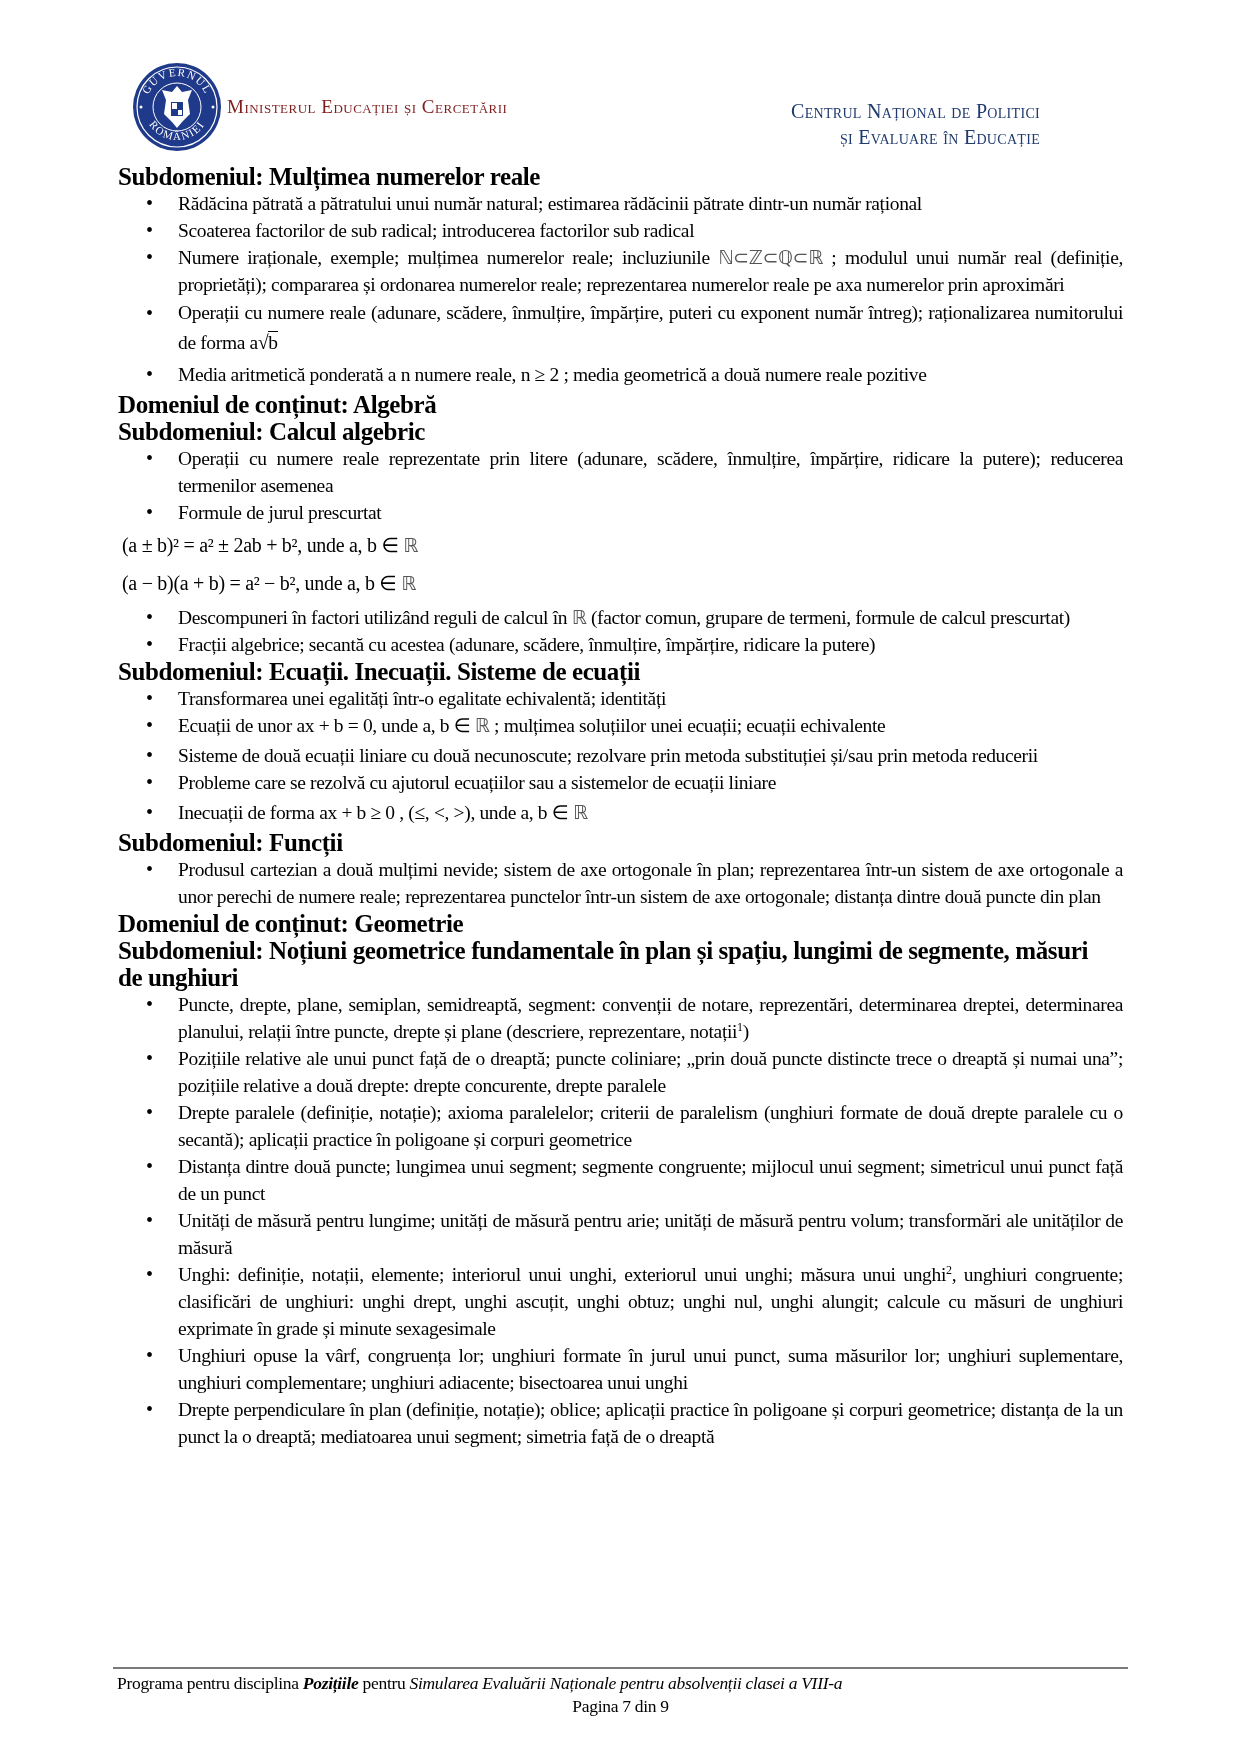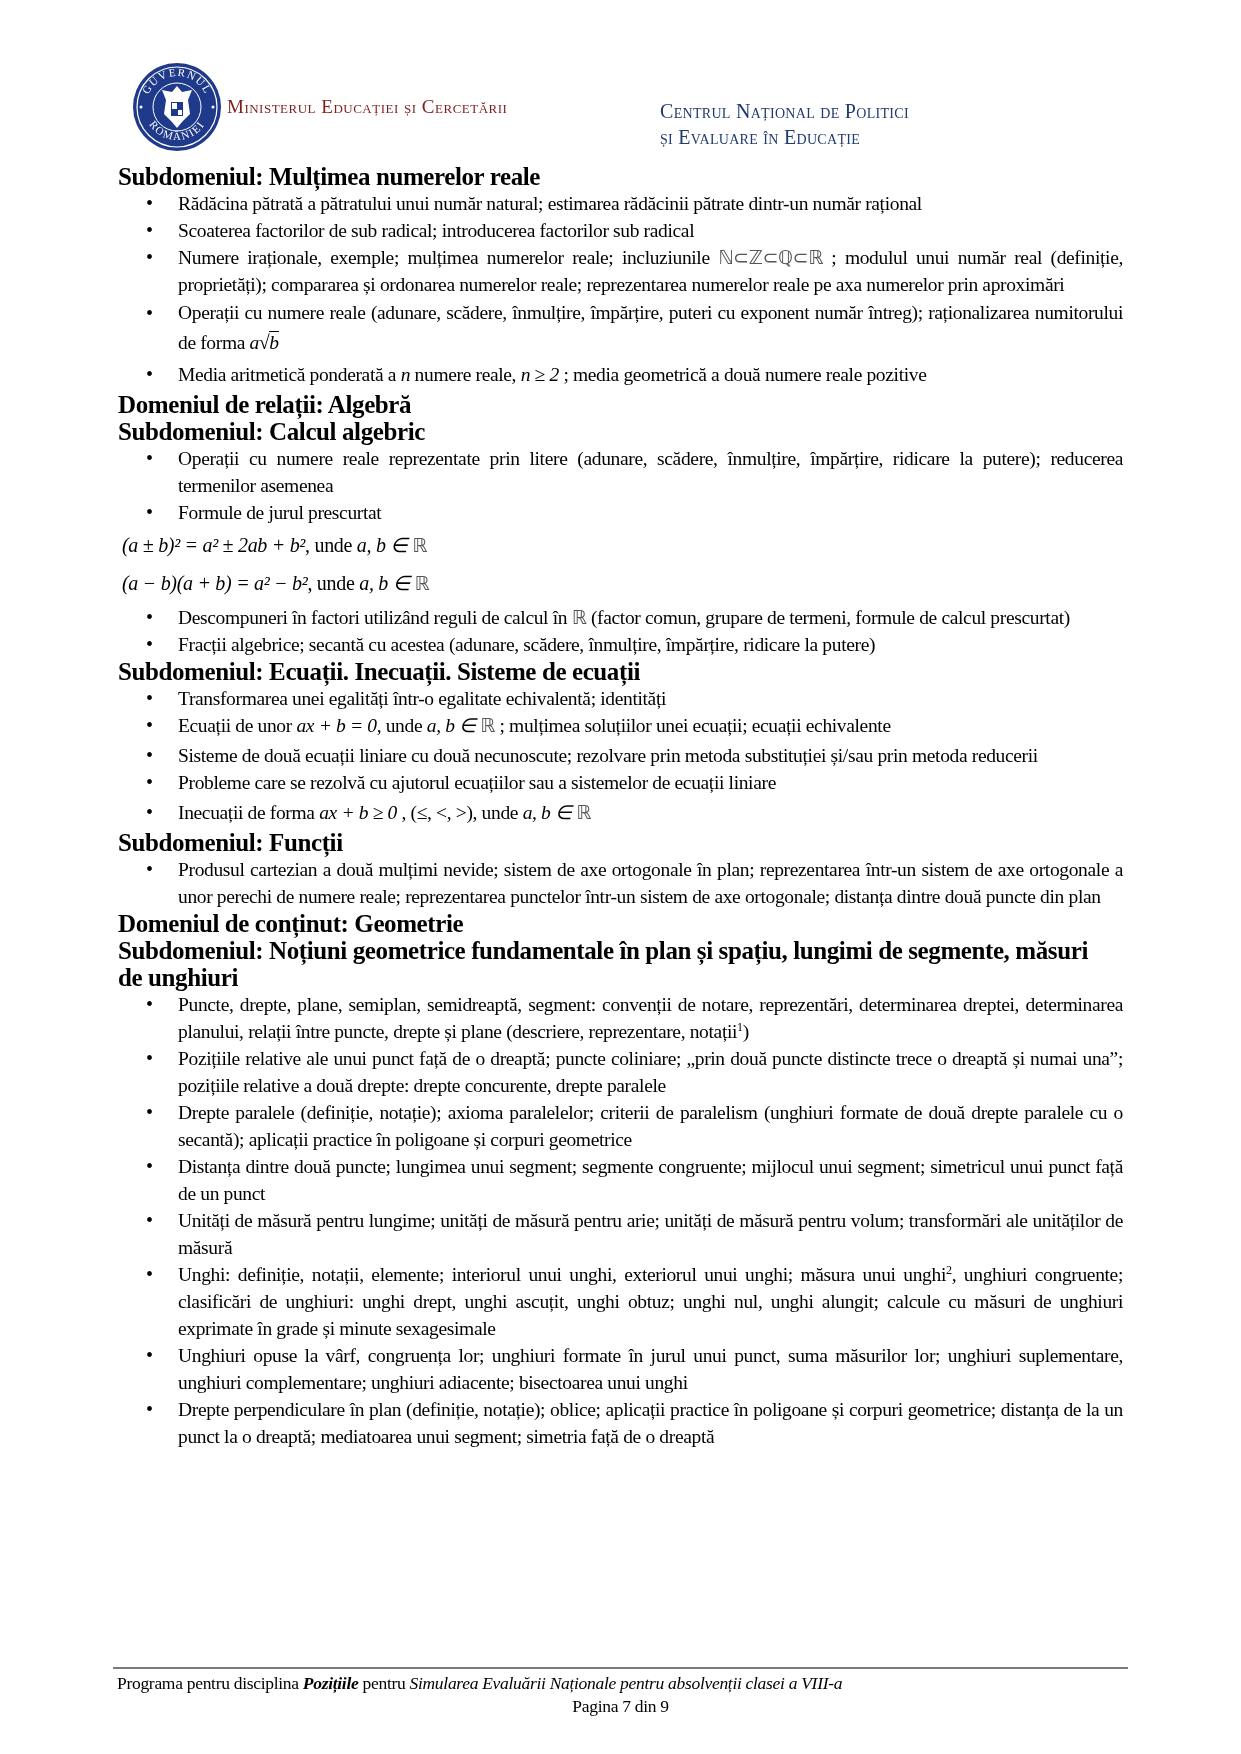--- a/index.html
+++ b/index.html
@@ -2,33 +2,33 @@
 <html><head>
 <meta charset="utf-8">
 <style>
   html, body { margin: 0; padding: 0; background: #ffffff; }
   body { width: 1241px; height: 1754px; position: relative; overflow: hidden;
          font-family: "Liberation Serif", serif; color: #000; }
   .header { position: absolute; left: 0; top: 0; width: 1241px; height: 165px; }
   .logo { position: absolute; left: 132px; top: 62px; width: 90px; height: 90px; }
   .ministry { position: absolute; left: 227px; top: 96px; font-size: 19px; color: #7f1d1d;
               letter-spacing: 0.5px; font-variant: small-caps; white-space: nowrap; }
-  .center-name { position: absolute; left: 660px; top: 98px; width: 380px; text-align: left;
+  .center-name { position: absolute; left: 660px; top: 98px; width: 380px; text-align: right;
                  font-size: 20px; line-height: 26px; color: #1f3a6e; font-variant: small-caps;
                  letter-spacing: 0.3px; }
   .content { position: absolute; left: 118px; top: 163px; width: 1005px; }
   .h { font-weight: bold; font-size: 25px; line-height: 27px; margin: 0; white-space: nowrap;
        letter-spacing: -0.4px; }
   ul { list-style: none; margin: 0; padding: 0 0 0 60px; }
   li { position: relative; font-size: 19.5px; line-height: 27px; text-align: justify;
        letter-spacing: -0.35px; margin: 0; }
   li::before { content: "\2022"; position: absolute; left: -32px; top: 0; font-size: 20px; }
   li.gap-top { margin-top: 3px; }
   .formula { font-size: 20px; line-height: 38px; padding-left: 4px; letter-spacing: -0.3px; }
-  .math { font-style: italic; font-family: "Liberation Serif", serif; }
+  .math { font-family: "Liberation Serif", serif; }
   .dbl { font-family: "DejaVu Sans", sans-serif; font-size: 19px; color: #555; font-style: normal; }
   sup { font-size: 12px; line-height: 0; }
   .footer-line { position: absolute; left: 113px; top: 1667px; width: 1015px; height: 2px;
                  background: #7a7a7a; }
   .footer { position: absolute; left: 113px; top: 1672px; width: 1015px; text-align: center;
             font-size: 17.5px; line-height: 23px; letter-spacing: -0.3px; }
   .footer .l1 { text-align: left; padding-left: 4px; white-space: nowrap; }
 </style>
 </head>
 <body>
@@ -72,21 +72,21 @@
       <span>Numere iraționale, exemple; mulțimea numerelor reale; incluziunile </span><span class="dbl">ℕ⊂ℤ⊂ℚ⊂ℝ</span><span> ; modulul unui număr real (definiție, proprietăți); compararea și ordonarea numerelor reale; reprezentarea numerelor reale pe axa numerelor prin aproximări</span>
     </li>
     <li style="line-height:30px;">
       <span>Operații cu numere reale (adunare, scădere, înmulțire, împărțire, puteri cu exponent număr întreg); raționalizarea numitorului de forma </span><span class="math"><span>a</span>√<span style="border-top:1px solid #000;">b</span></span>
     </li>
     <li class="gap-top">
       <span>Media aritmetică ponderată a </span><span class="math">n</span><span> numere reale, </span><span class="math">n ≥ 2</span><span> ; media geometrică a două numere reale pozitive</span>
     </li>
   </ul>
 
-  <p class="h" style="margin-top:3px;">Domeniul de relații: Algebră</p>
+  <p class="h" style="margin-top:3px;">Domeniul de conținut: Algebră</p>
   <p class="h">Subdomeniul: Calcul algebric</p>
   <ul>
     <li>Operații cu numere reale reprezentate prin litere (adunare, scădere, înmulțire, împărțire, ridicare la putere); reducerea termenilor asemenea</li>
     <li>Formule de jurul prescurtat</li>
   </ul>
   <div class="formula">
     <span class="math">(a ± b)² = a² ± 2ab + b²</span><span>, unde </span><span class="math">a, b ∈ </span><span class="dbl">ℝ</span>
   </div>
   <div class="formula">
     <span class="math">(a − b)(a + b) = a² − b²</span><span>, unde </span><span class="math">a, b ∈ </span><span class="dbl">ℝ</span>

